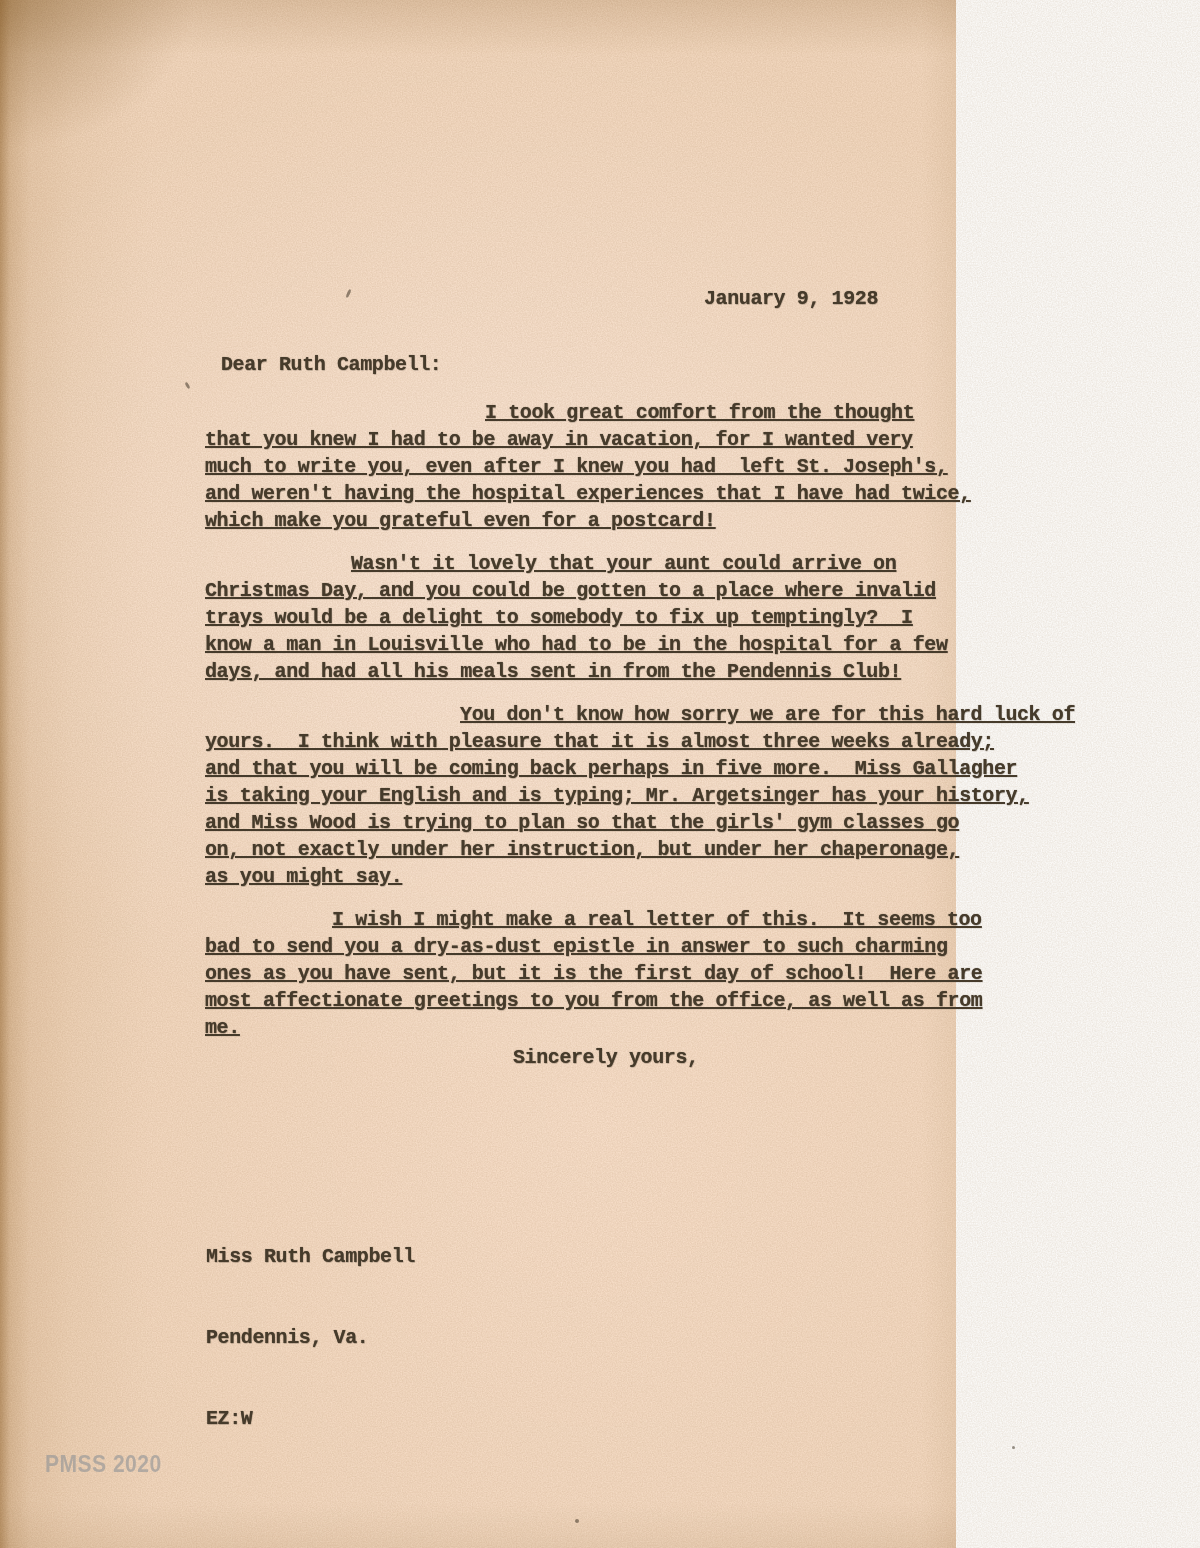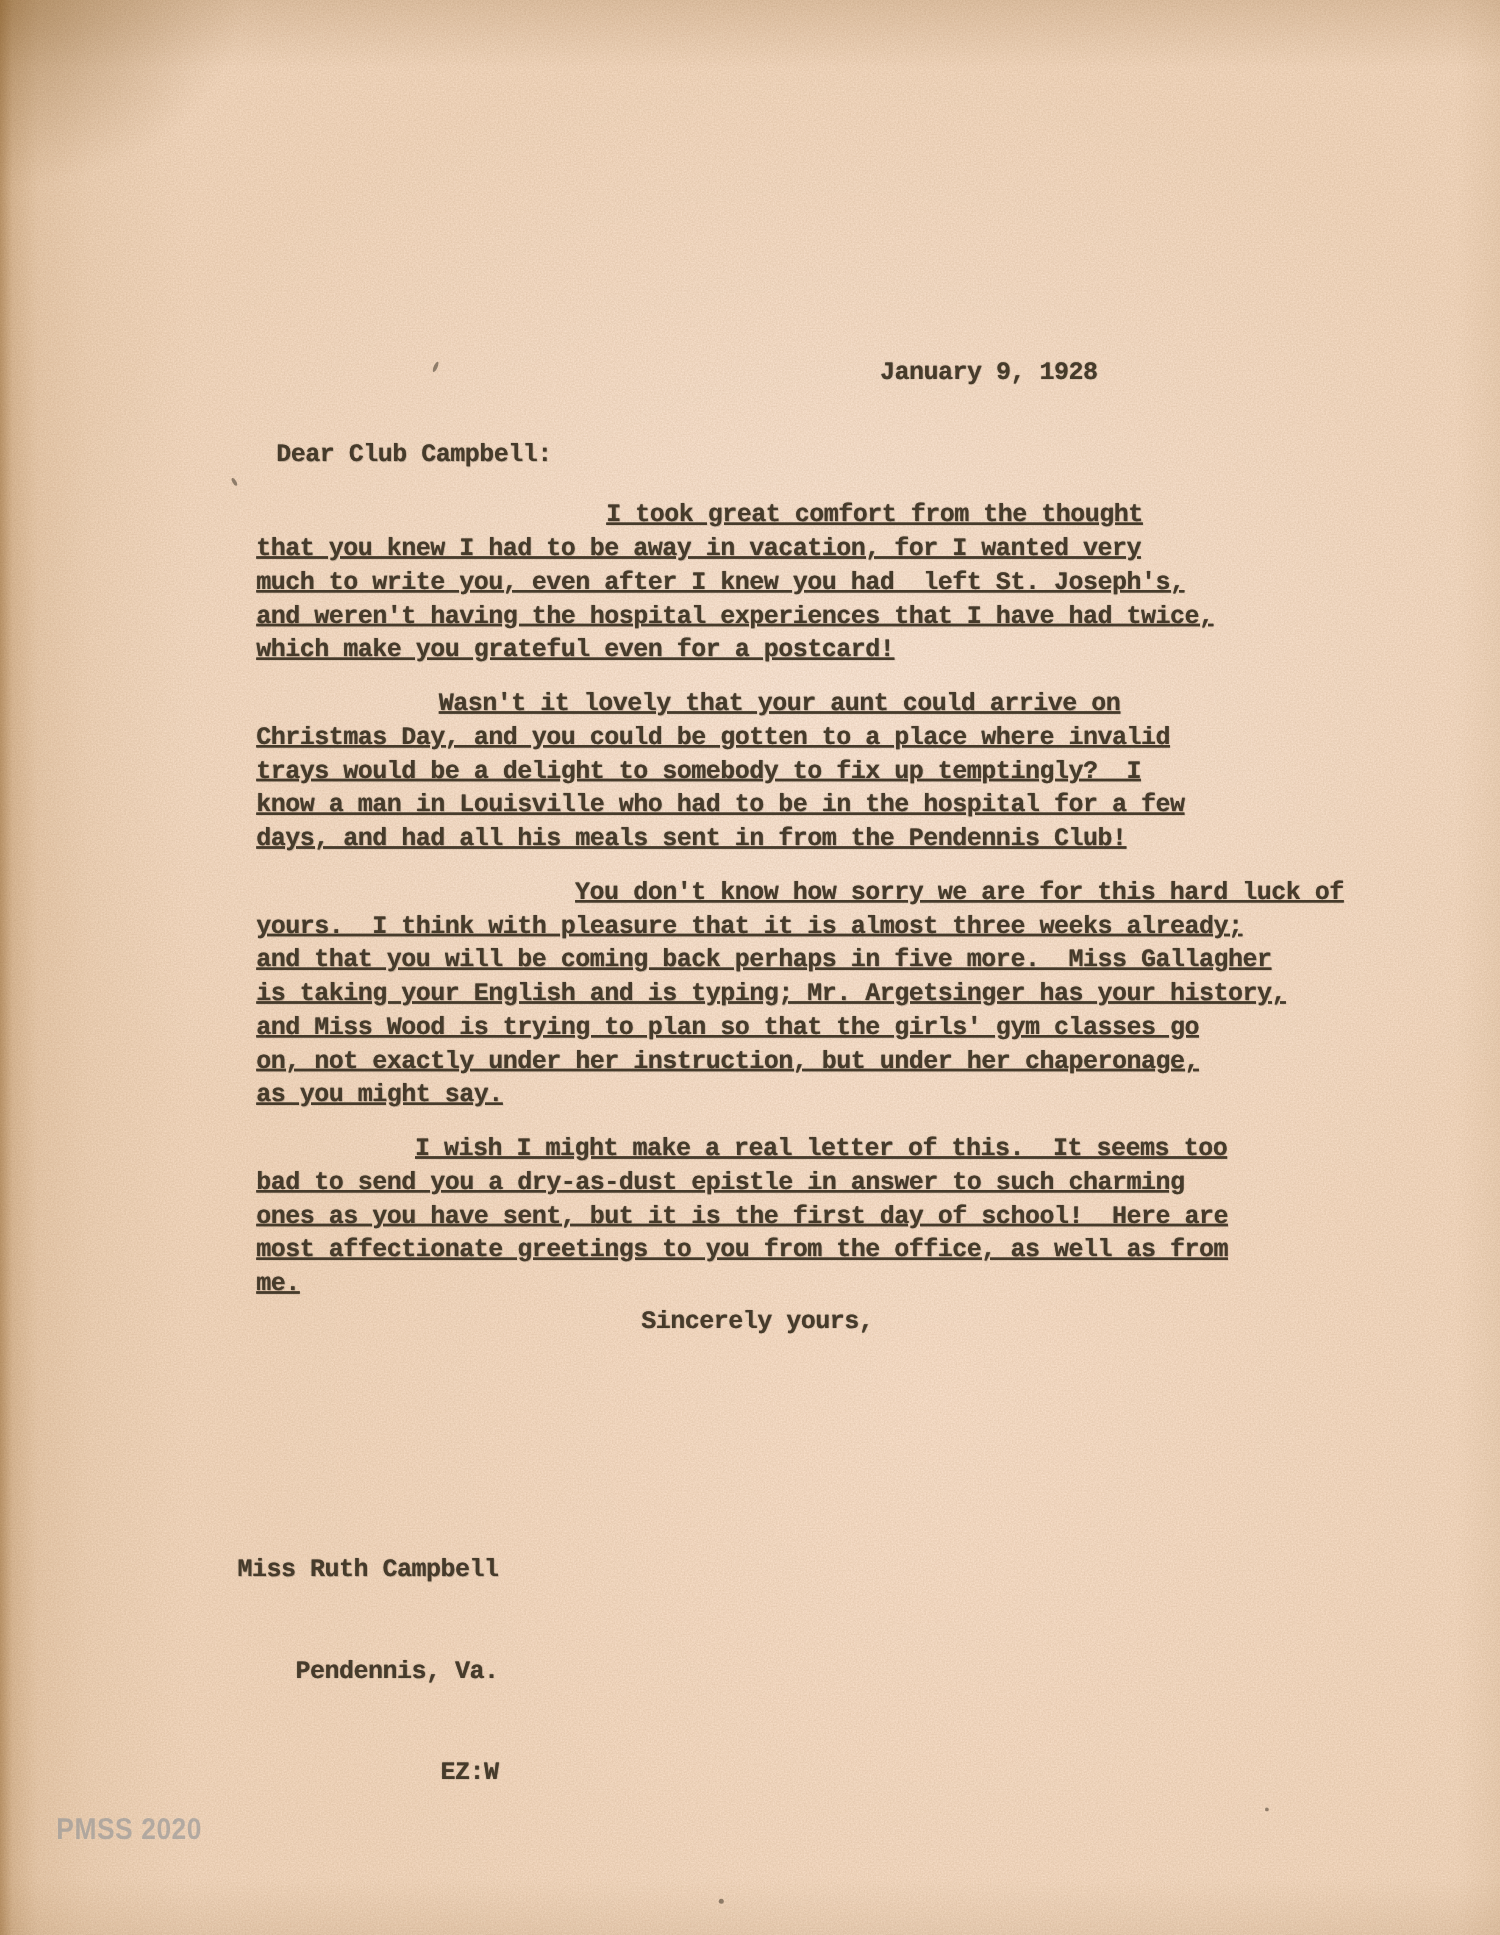--- a/index.html
+++ b/index.html
@@ -2,21 +2,21 @@
 <html><head>
 <meta charset="utf-8">
 <style>
   html,body{margin:0;padding:0;}
   body{
     width:1200px;height:1548px;
     font-family:"Liberation Mono","DejaVu Sans Mono",monospace;
     overflow:hidden;
   }
   .page{
-    position:relative;width:1200px;height:1548px;
+    position:relative;width:956px;height:1548px;
     background-color:#f6dcc4;
     background-image:
       radial-gradient(900px 720px at 55% 36%, rgba(255,238,226,0.75), rgba(255,238,226,0) 72%),
       radial-gradient(760px 900px at 62% 72%, rgba(255,233,216,0.55), rgba(255,233,216,0) 70%),
       radial-gradient(260px 200px at 0% 0%, rgba(125,85,32,0.38), rgba(125,85,32,0) 75%),
       linear-gradient(90deg, rgba(146,99,40,0.55) 0px, rgba(168,123,66,0.32) 10px, rgba(190,150,100,0.20) 30px, rgba(208,172,128,0.12) 72px, rgba(208,172,128,0) 150px),
       linear-gradient(180deg, rgba(150,110,60,0.20) 0px, rgba(150,110,60,0) 55px),
       linear-gradient(0deg, rgba(150,110,60,0.12) 0px, rgba(150,110,60,0) 45px),
       linear-gradient(270deg, rgba(160,120,70,0.10) 0px, rgba(160,120,70,0) 35px);
   }
@@ -32,21 +32,21 @@
   }
   .date{position:absolute;left:704px;top:285px;}
   .salutation{position:absolute;left:221px;top:351px;}
   .letter-body{position:absolute;left:205px;top:399px;width:870px;}
   .para{margin:0 0 16px 0;text-decoration:underline;}
   .para:nth-child(1) .line:first-child{padding-left:280px;}
   .para:nth-child(2) .line:first-child{padding-left:146px;}
   .para:nth-child(3) .line:first-child{padding-left:143px;text-align:right;}
   .para:nth-child(4) .line:first-child{padding-left:127px;}
   .closing{position:absolute;left:513px;top:1044px;}
-  .recipient{position:absolute;left:190px;top:1189px;text-align:right;}
+  .recipient{position:absolute;left:206px;top:1189px;}
   .watermark{
     position:absolute;left:45px;top:1450px;
     font-family:"Liberation Sans",sans-serif;
     font-size:24px;font-weight:700;
     color:#8e9296;opacity:0.6;
     transform:scaleX(0.88);transform-origin:left center;
     letter-spacing:0.5px;
   }
   .speck{position:absolute;background:rgba(66,54,40,0.55);border-radius:50%;}
   .speck.s1{left:347px;top:289px;width:3px;height:9px;transform:rotate(24deg);}
@@ -65,21 +65,21 @@
       <feColorMatrix type="matrix" values="0 0 0 0 0.46
                 0 0 0 0 0.34
                 0 0 0 0 0.21
                 0 0 0 0.30 0"></feColorMatrix>
     </filter>
     <rect width="100%" height="100%" filter="url(#paperNoise)"></rect>
   </svg>
 
   <div class="ink date">January 9, 1928</div>
 
-  <div class="ink salutation">Dear Club Campbell:</div>
+  <div class="ink salutation">Dear Ruth Campbell:</div>
 
   <div class="ink letter-body" id="letter-body"><div class="para"><div class="line">I took great comfort from the thought</div><div class="line">that you knew I had to be away in vacation, for I wanted very</div><div class="line">much to write you, even after I knew you had  left St. Joseph's,</div><div class="line">and weren't having the hospital experiences that I have had twice,</div><div class="line">which make you grateful even for a postcard!</div></div><div class="para"><div class="line">Wasn't it lovely that your aunt could arrive on</div><div class="line">Christmas Day, and you could be gotten to a place where invalid</div><div class="line">trays would be a delight to somebody to fix up temptingly?  I</div><div class="line">know a man in Louisville who had to be in the hospital for a few</div><div class="line">days, and had all his meals sent in from the Pendennis Club!</div></div><div class="para"><div class="line">You don't know how sorry we are for this hard luck of</div><div class="line">yours.  I think with pleasure that it is almost three weeks already;</div><div class="line">and that you will be coming back perhaps in five more.  Miss Gallagher</div><div class="line">is taking your English and is typing; Mr. Argetsinger has your history,</div><div class="line">and Miss Wood is trying to plan so that the girls' gym classes go</div><div class="line">on, not exactly under her instruction, but under her chaperonage,</div><div class="line">as you might say.</div></div><div class="para"><div class="line">I wish I might make a real letter of this.  It seems too</div><div class="line">bad to send you a dry-as-dust epistle in answer to such charming</div><div class="line">ones as you have sent, but it is the first day of school!  Here are</div><div class="line">most affectionate greetings to you from the office, as well as from</div><div class="line">me.</div></div></div>
 
   <div class="ink closing">Sincerely yours,</div>
 
   <div class="ink recipient">
     <div class="line">Miss Ruth Campbell</div>
     <div class="line">Pendennis, Va.</div>
     <div class="line">EZ:W</div>
   </div>

